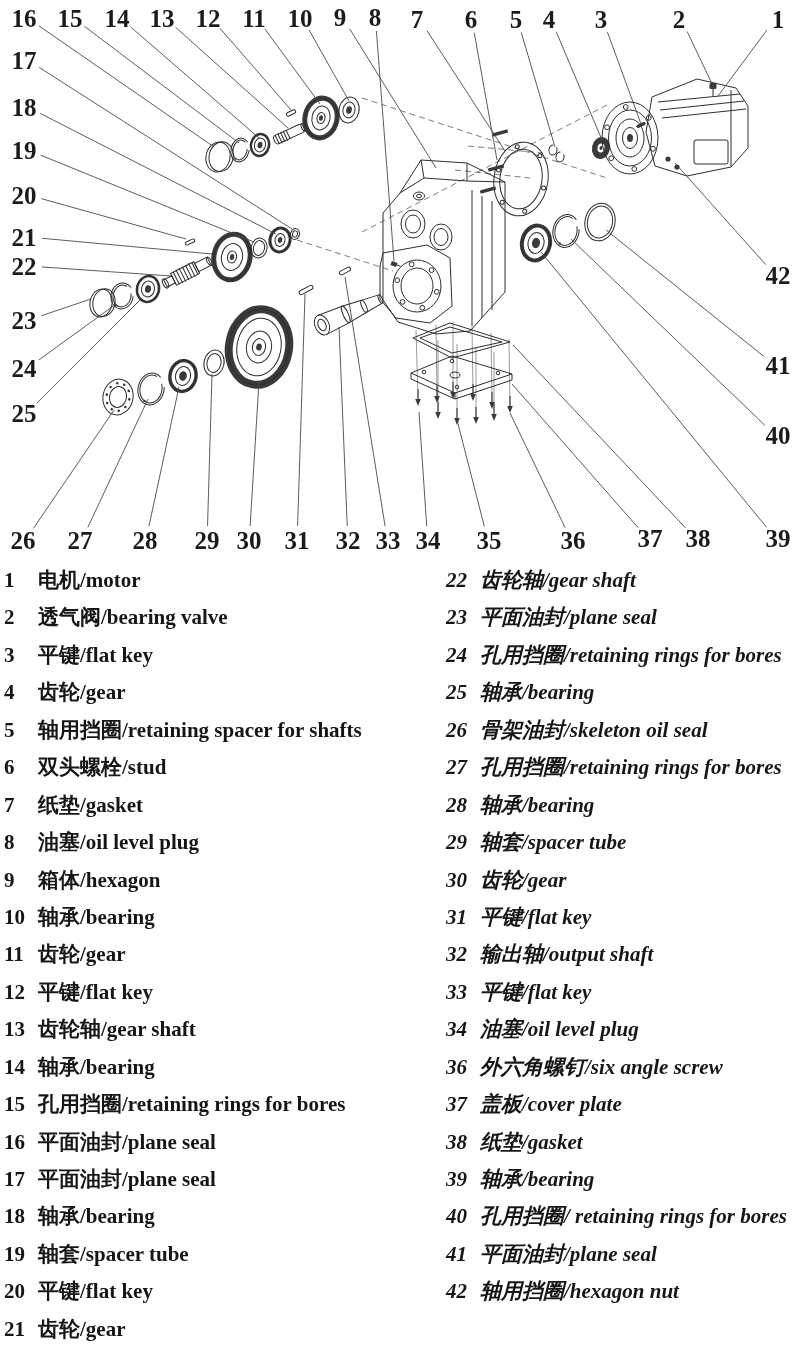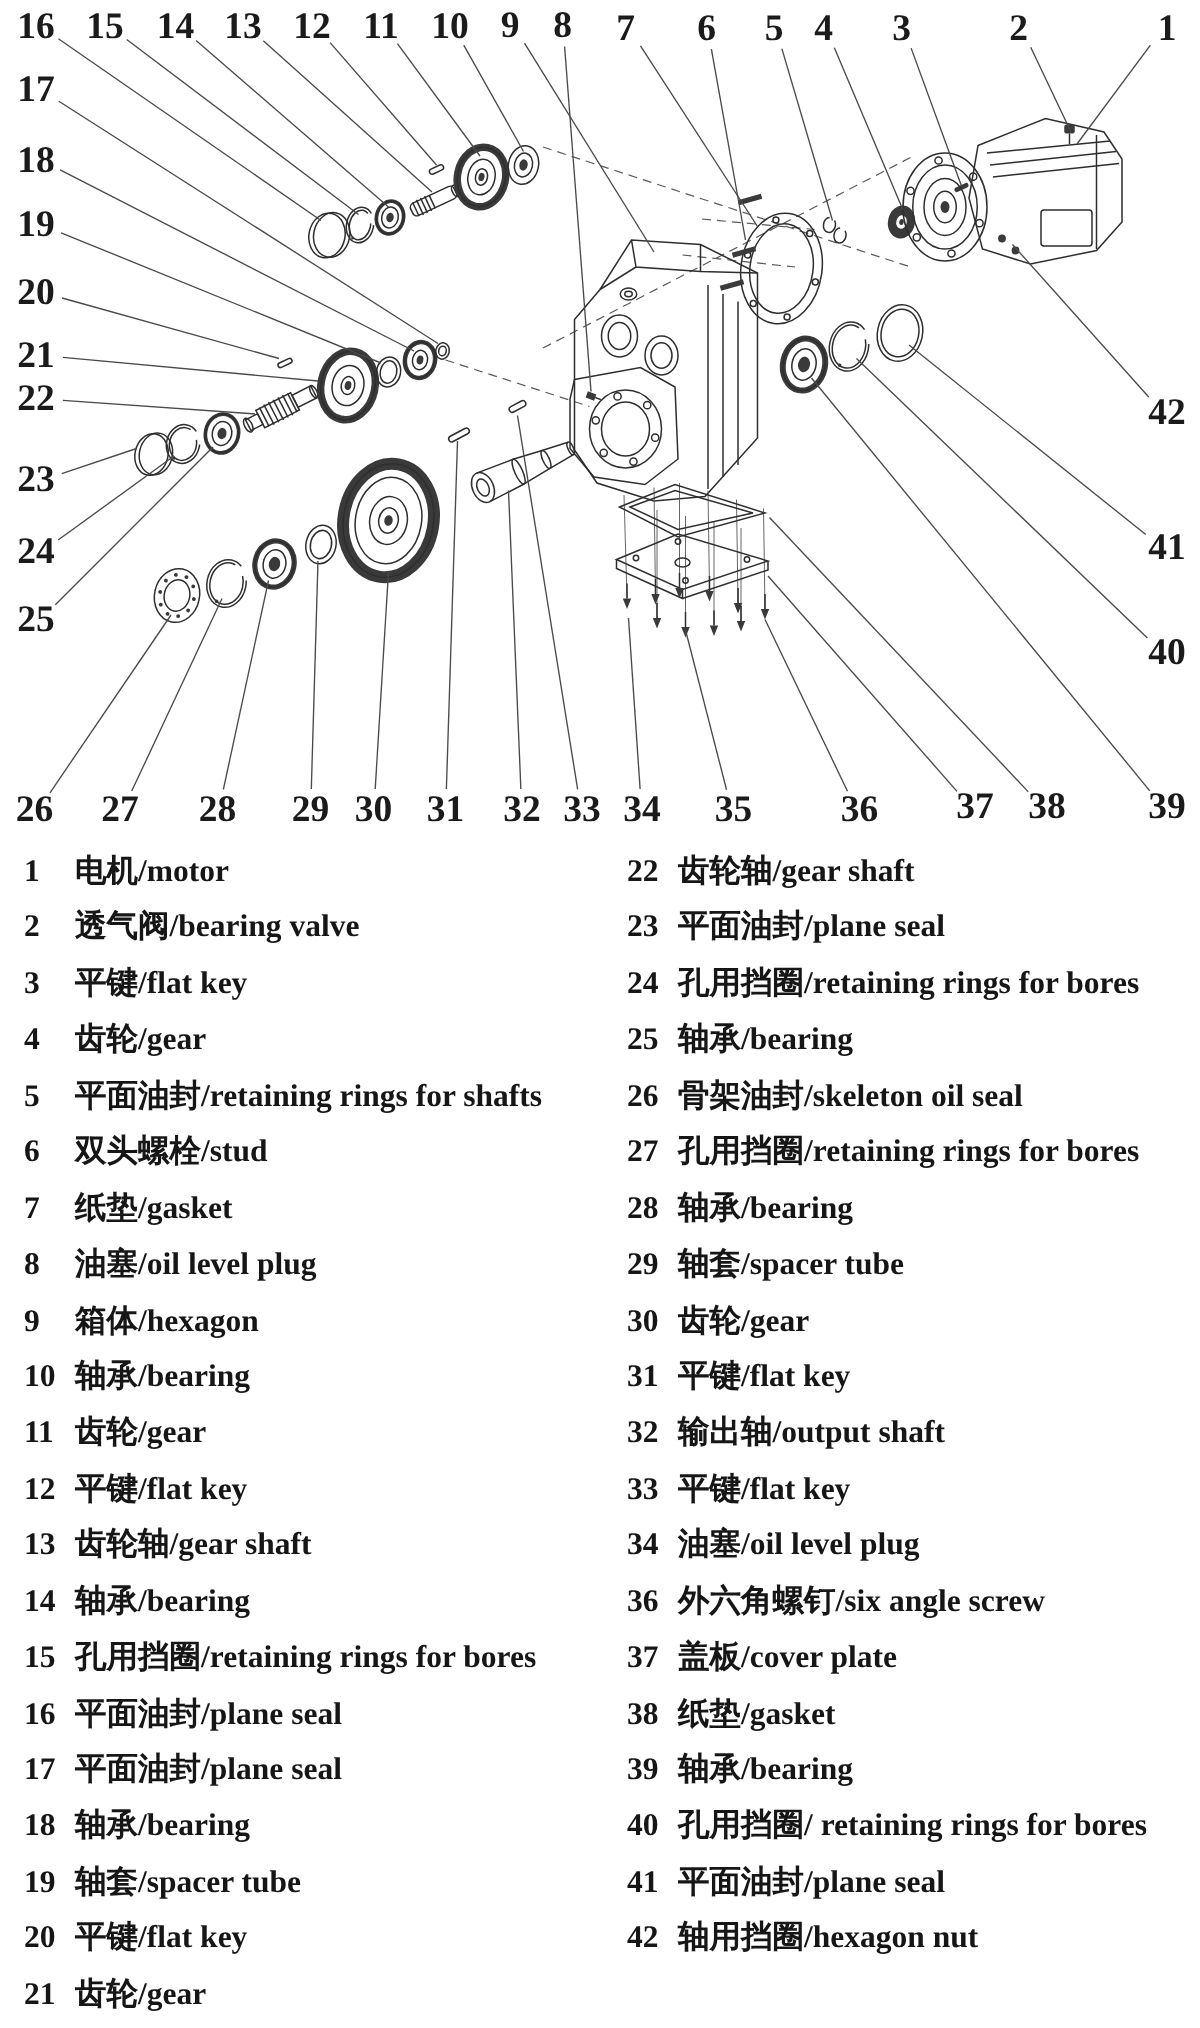--- a/index.html
+++ b/index.html
@@ -8,22 +8,22 @@
   svg{display:block;}
   
   .ln{stroke:#2e2e2e;fill:none;stroke-width:1;}
   .thin{stroke:#555;stroke-width:0.6;fill:none;}
   .dash{stroke:#5a5a5a;stroke-width:0.8;fill:none;stroke-dasharray:6 4;}
   .leader{stroke:#4a4a4a;stroke-width:0.9;fill:none;}
   .fill-dark{fill:#3a3a3a;stroke:none;}
   .callout{font-family:"Liberation Serif",serif;font-weight:bold;font-size:25px;fill:#1b1b1b;}
   
   .col{position:absolute;top:562px;white-space:nowrap;}
-  .col-left{left:16px;}
-  .col-right{left:400px;padding-left:18px;}
+  .col-left{left:4px;}
+  .col-right{left:428px;padding-left:18px;font-style:italic;}
   .row{height:37.45px;line-height:37.45px;font-weight:bold;font-size:21px;}
   .num{display:inline-block;width:34px;}
 </style>
 </head>
 <body>
 
 <div class="page">
 
   <svg width="800" height="560" viewBox="0 0 800 560">
 
@@ -493,21 +493,21 @@
         <line x1="765.8155454045625" y1="264.69513225153935" x2="675" y2="163" class="leader"></line>
         <text x="778" y="275" text-anchor="middle" dominant-baseline="central" class="callout">42</text>
       </g>
   </svg>
 
   <div class="col col-left" id="col-left">
       <div class="row"><span class="num">1</span><span class="lbl">电机/motor</span></div>
       <div class="row"><span class="num">2</span><span class="lbl">透气阀/bearing valve</span></div>
       <div class="row"><span class="num">3</span><span class="lbl">平键/flat key</span></div>
       <div class="row"><span class="num">4</span><span class="lbl">齿轮/gear</span></div>
-      <div class="row"><span class="num">5</span><span class="lbl">平面油封/retaining rings for shafts</span></div>
+      <div class="row"><span class="num">5</span><span class="lbl">轴用挡圈/retaining spacer for shafts</span></div>
       <div class="row"><span class="num">6</span><span class="lbl">双头螺栓/stud</span></div>
       <div class="row"><span class="num">7</span><span class="lbl">纸垫/gasket</span></div>
       <div class="row"><span class="num">8</span><span class="lbl">油塞/oil level plug</span></div>
       <div class="row"><span class="num">9</span><span class="lbl">箱体/hexagon</span></div>
       <div class="row"><span class="num">10</span><span class="lbl">轴承/bearing</span></div>
       <div class="row"><span class="num">11</span><span class="lbl">齿轮/gear</span></div>
       <div class="row"><span class="num">12</span><span class="lbl">平键/flat key</span></div>
       <div class="row"><span class="num">13</span><span class="lbl">齿轮轴/gear shaft</span></div>
       <div class="row"><span class="num">14</span><span class="lbl">轴承/bearing</span></div>
       <div class="row"><span class="num">15</span><span class="lbl">孔用挡圈/retaining rings for bores</span></div>

